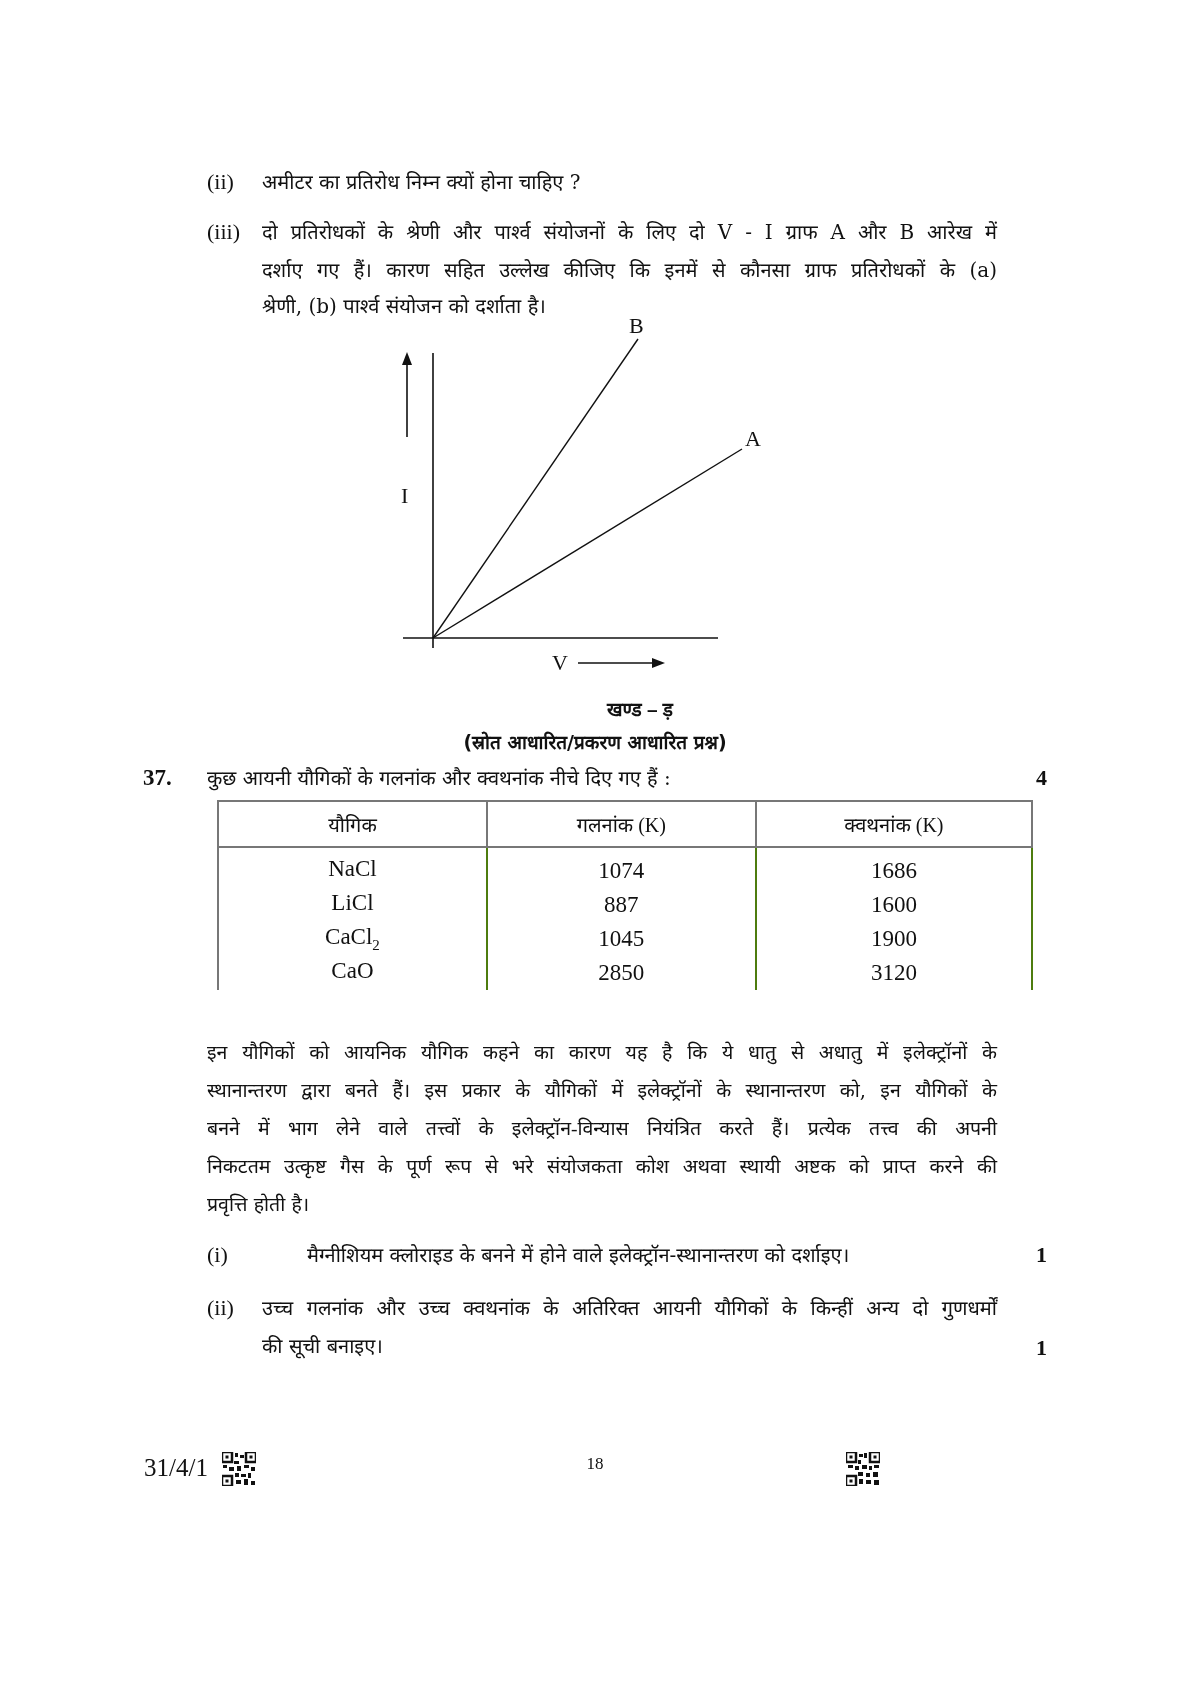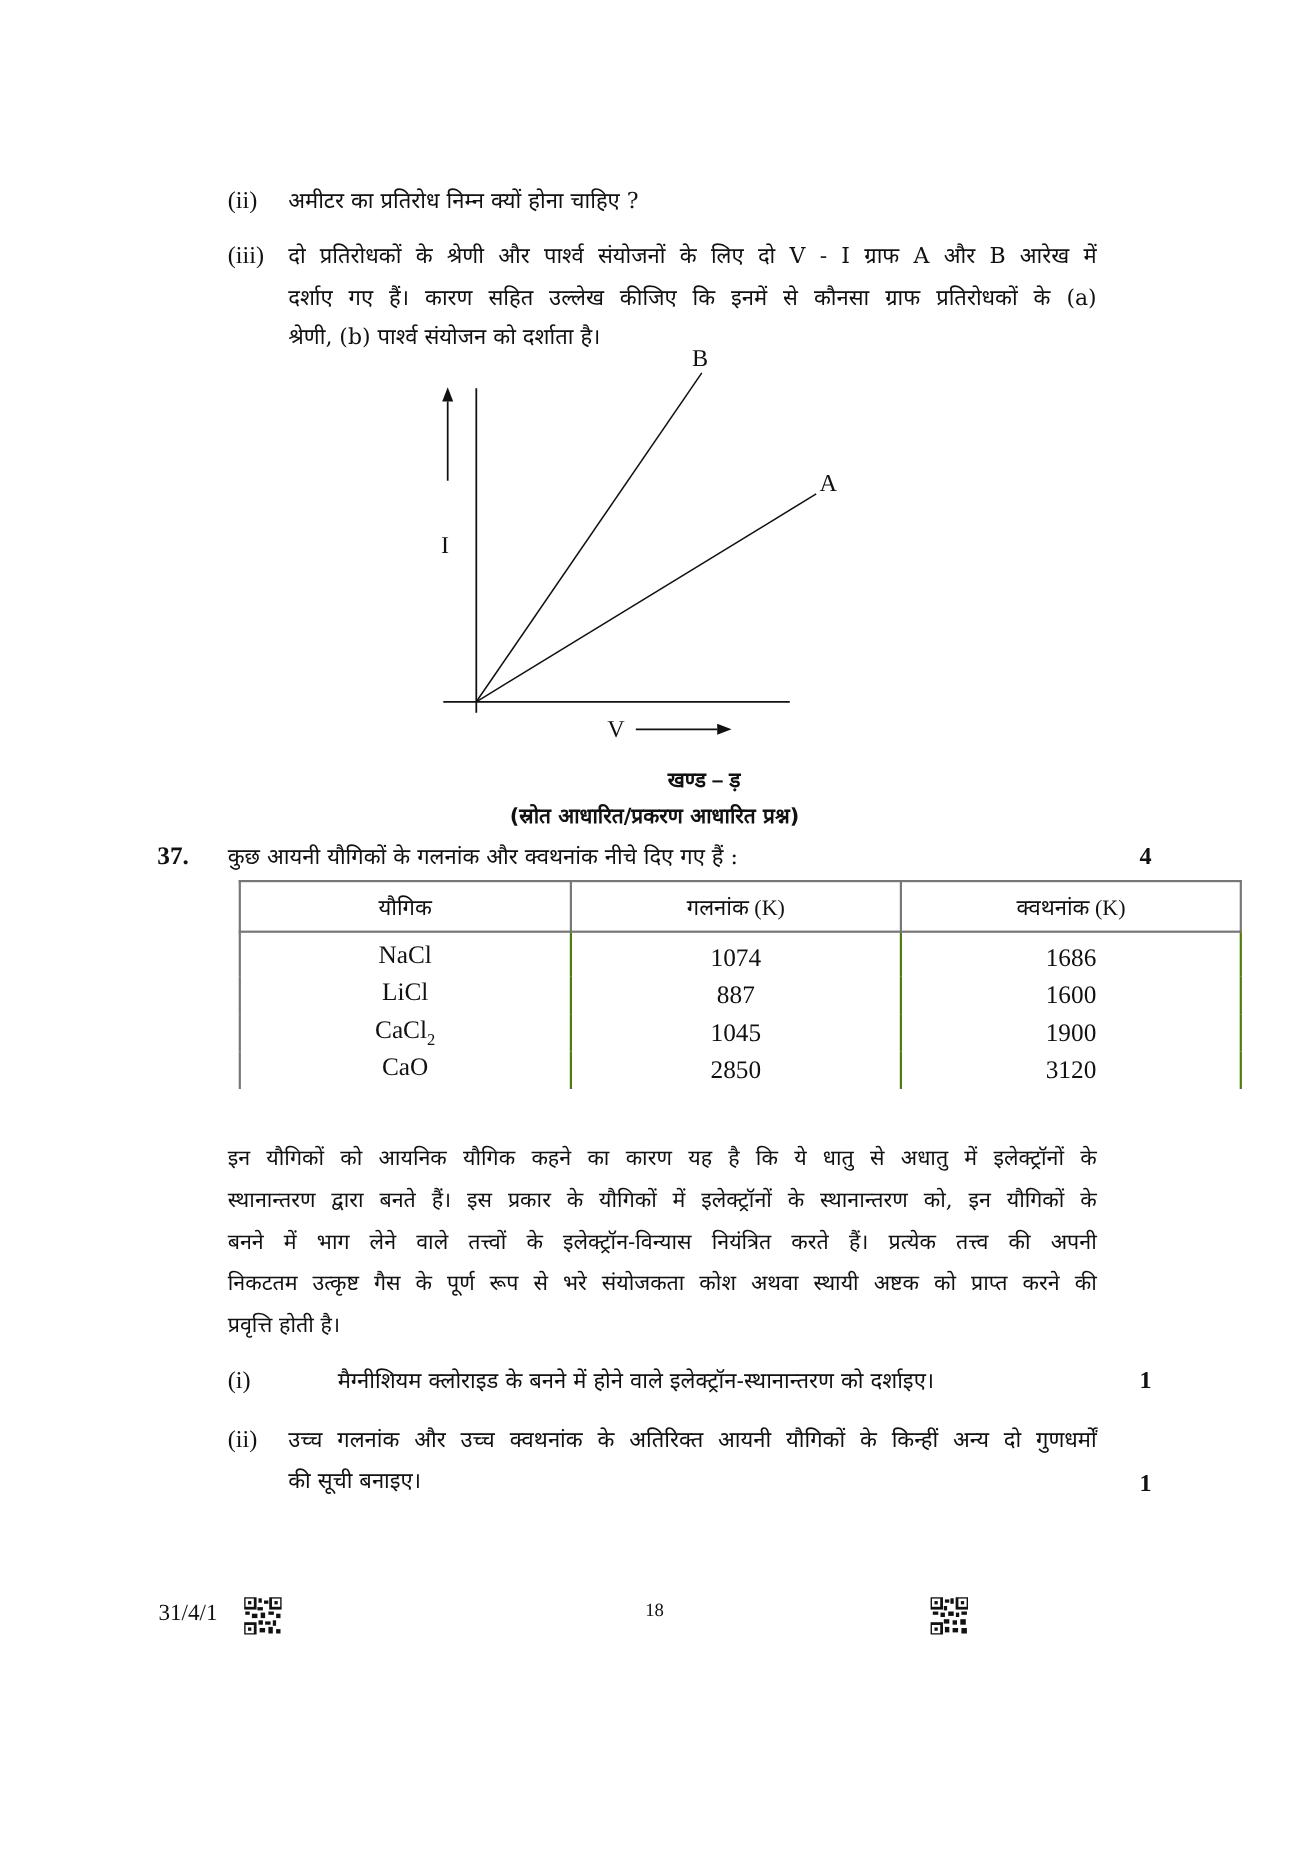--- a/index.html
+++ b/index.html
@@ -4,21 +4,21 @@
 <style>
   html, body { margin: 0; padding: 0; background: #ffffff; }
   body { width: 1190px; height: 1684px; position: relative; overflow: hidden;
          font-family: "DejaVu Serif", "Liberation Serif", serif; color: #111; }
   .abs { position: absolute; }
   .txt { font-size: 20px; line-height: 24px; white-space: nowrap; }
   .para { font-size: 19.5px; line-height: 38px; text-align: justify; text-align-last: left; }
   .label-num { font-family: "Liberation Serif", serif; font-size: 22px; }
   .bold { font-weight: bold; }
   .center { text-align: center; }
-  table.data { border-collapse: collapse; position: absolute; left: 217px; top: 800px; width: 912px;
+  table.data { border-collapse: collapse; position: absolute; left: 217px; top: 800px; width: 816px;
                font-family: "Liberation Serif", serif; font-size: 23px; }
   table.data th { font-weight: normal; height: 42px; border: 2px solid #777; font-size: 20px; }
   table.data td { text-align: center; height: 34px; border-left: 2px solid #777; border-right: 2px solid #4d7c0f; padding: 0; }
   table.data tr.first td { padding-top: 6px; }
   table.data tr.last td { border-bottom: 2px solid #555; padding-bottom: 4px; }
   .qr { position: absolute; width: 34px; height: 34px; }
 </style>
 </head>
 <body>
 
@@ -90,35 +90,35 @@
       <td><span>CaO</span><sub></sub></td>
       <td>2850</td>
       <td>3120</td>
     </tr>
   </tbody>
 </table>
 
 <div class="abs" style="left:207px; top:1034px; width:790px;">
   <div class="para" style="text-align-last:justify;">इन यौगिकों को आयनिक यौगिक कहने का कारण यह है कि ये धातु से अधातु में इलेक्ट्रॉनों के</div>
   <div class="para" style="text-align-last:justify;">स्थानान्तरण द्वारा बनते हैं। इस प्रकार के यौगिकों में इलेक्ट्रॉनों के स्थानान्तरण को, इन यौगिकों के</div>
-  <div class="para" style="text-align-last:justify;">बनने में भाग लेने वाले तत्त्वों के इलेक्ट्रॉन-विन्यास नियंत्रित करते हैं। प्रत्येक तत्त्व की अपनी</div>
+  <div class="para" style="text-align-last:justify;font-family:Liberation Serif, serif;">बनने में भाग लेने वाले तत्त्वों के इलेक्ट्रॉन-विन्यास नियंत्रित करते हैं। प्रत्येक तत्त्व की अपनी</div>
   <div class="para" style="text-align-last:justify;">निकटतम उत्कृष्ट गैस के पूर्ण रूप से भरे संयोजकता कोश अथवा स्थायी अष्टक को प्राप्त करने की</div>
   <div class="para">प्रवृत्ति होती है।</div>
 </div>
 
 <div class="abs txt label-num" style="left:207px; top:1243px;">(i)</div>
 <div class="abs txt" style="left:262px; top:1243px;margin-left:45px;">मैग्नीशियम क्लोराइड के बनने में होने वाले इलेक्ट्रॉन-स्थानान्तरण को दर्शाइए।</div>
 <div class="abs txt bold label-num" style="left:1036px; top:1243px;">1</div>
 
 <div class="abs txt label-num" style="left:207px; top:1296px;">(ii)</div>
 <div class="abs txt" style="left:262px; top:1296px; width:735px; text-align:justify; text-align-last:justify;">उच्च गलनांक और उच्च क्वथनांक के अतिरिक्त आयनी यौगिकों के किन्हीं अन्य दो गुणधर्मों</div>
 <div class="abs txt" style="left:262px; top:1334px;">की सूची बनाइए।</div>
 <div class="abs txt bold label-num" style="left:1036px; top:1336px;">1</div>
 
-<div class="abs label-num" style="left:144px; top:1454px; font-size:21px;">31/4/1</div>
+<div class="abs label-num" style="left:144px; top:1454px; font-size:25px;">31/4/1</div>
 <div class="qr" style="left:222px; top:1452px;">
   <svg width="34" height="34" viewBox="0 0 34 34">
     <rect x="0" y="0" width="10" height="10" fill="none" stroke="#111" stroke-width="2.5"></rect>
     <rect x="3.5" y="3.5" width="3" height="3" fill="#111"></rect>
     <rect x="24" y="0" width="10" height="10" fill="none" stroke="#111" stroke-width="2.5"></rect>
     <rect x="27.5" y="3.5" width="3" height="3" fill="#111"></rect>
     <rect x="0" y="24" width="10" height="10" fill="none" stroke="#111" stroke-width="2.5"></rect>
     <rect x="3.5" y="27.5" width="3" height="3" fill="#111"></rect>
     <rect x="13" y="1" width="3" height="4" fill="#111"></rect>
       <rect x="18" y="3" width="4" height="3" fill="#111"></rect>

